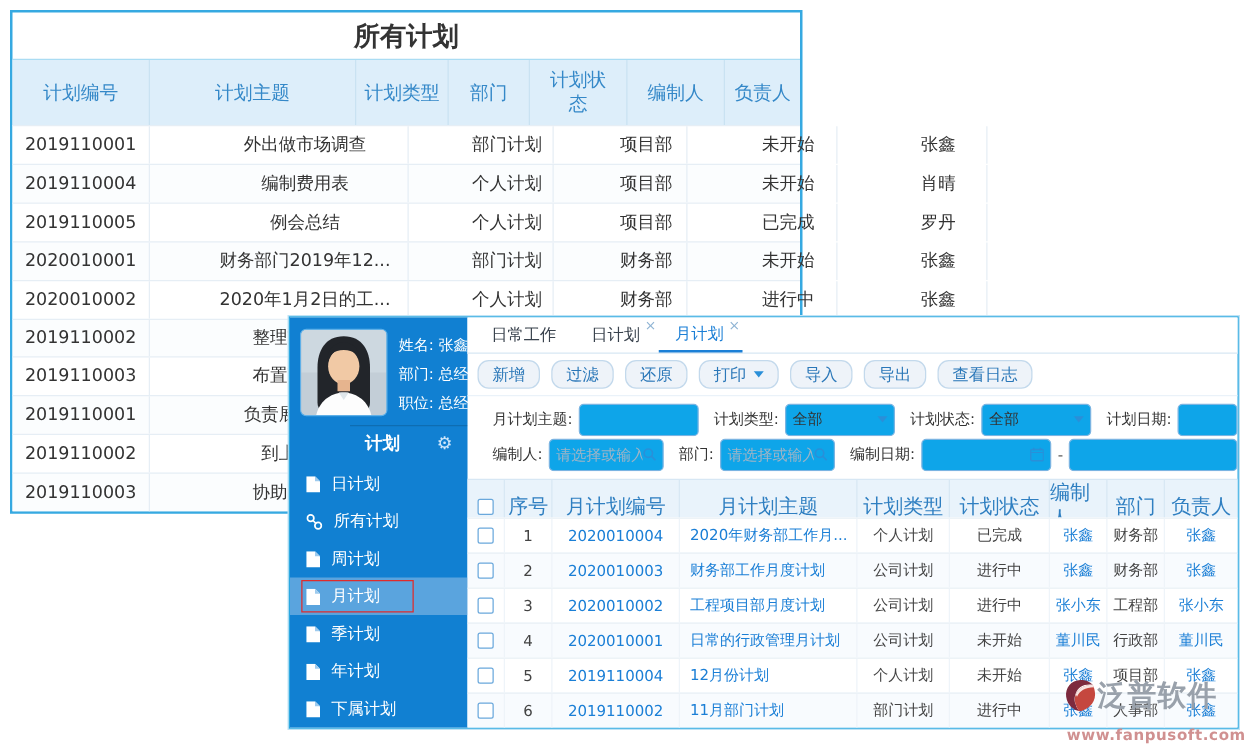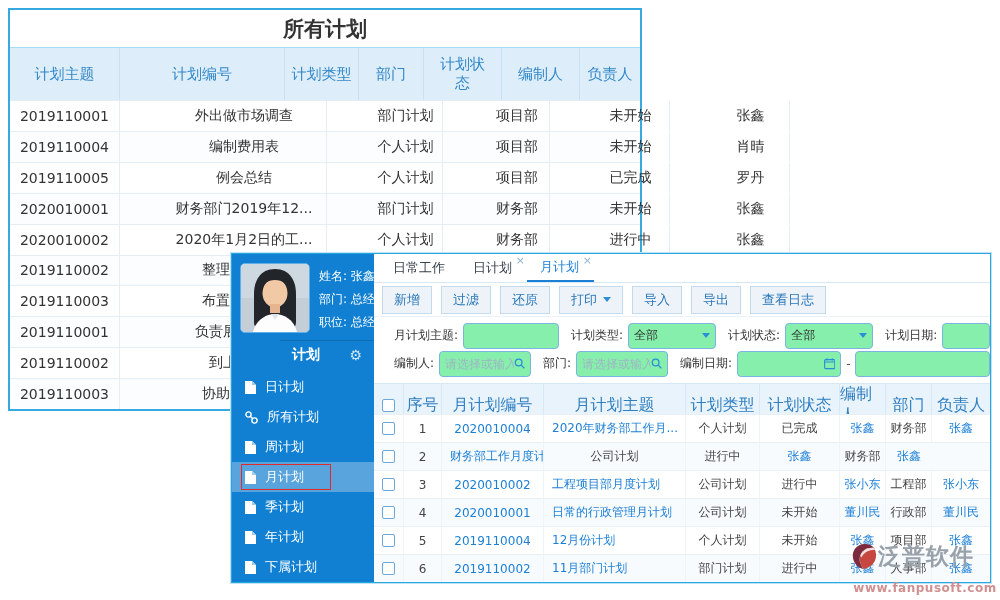--- a/index.html
+++ b/index.html
@@ -45,31 +45,31 @@
   .side-item svg { margin-right:9px; flex:none; }
 
   .main { flex:1; display:flex; flex-direction:column; min-width:0; }
   .tabbar { height:29px; display:flex; align-items:stretch; border-bottom:1px solid #d7e7f4;
     padding-left:6px; background:#fff; flex:none; }
   .tab { position:relative; display:flex; align-items:center; padding:0 15px 0 13px;
     font-size:13px; color:#39424d; cursor:pointer; }
   .tab .x { position:absolute; top:1px; right:2px; font-size:11px; color:#8fb4d4; line-height:11px; }
   .tab.active { color:#1b7fd6; border-bottom:2px solid #1b7fd6; }
   .toolbar { height:33px; display:flex; align-items:center; padding-left:8px; flex:none; }
-  .tbtn { height:28px; display:flex; align-items:center; padding:0 11px; margin-right:9px;
-    background:#eef3f9; border:1px solid #c3d9ec; border-radius:0;
+  .tbtn { height:23px; display:flex; align-items:center; padding:0 11px; margin-right:9px;
+    background:#eef3f9; border:1px solid #c3d9ec; border-radius:9px;
     font-size:13px; color:#2a77b8; cursor:pointer; white-space:nowrap; }
   .tbtn .caret { width:0; height:0; border-left:4px solid transparent; border-right:4px solid transparent;
     border-top:5px solid #2a8fd8; margin-left:6px; }
 
   .filters { flex:none; padding:4px 0 5px 0; border-top:1px solid #eaf2f9; }
   .frow { display:flex; align-items:center; height:27px; margin:1px 0 1px 8px; overflow:hidden; }
   .frow2 { margin-left:8px; }
   .flabel { font-size:12px; color:#333; margin:0 5px 0 12px; white-space:nowrap; }
-  .fbox { height:24px; border:1px solid #7ab4e2; border-radius:4px; background:#86efac;
+  .fbox { height:24px; border:1px solid #7ab4e2; border-radius:4px; background:#0ea5e9;
     display:flex; align-items:center; padding:12px 5px; }
   .fbox input { border:none; outline:none; width:100%; font-size:12px; color:#333;
     font-family:"DejaVu Sans", sans-serif; background:transparent; }
   .fbox input::placeholder { color:#9fb4c6; }
   .fselect { justify-content:space-between; cursor:pointer; }
   .fselect .val { font-size:12px; color:#333; }
   .fselect .caret { width:0; height:0; border-left:4px solid transparent; border-right:4px solid transparent;
     border-top:5px solid #2a8fd8; }
   .dash { font-size:12px; color:#555; margin:0 5px; }
 
@@ -97,24 +97,24 @@
 </style>
 </head>
 <body>
 
 <div class="stage">
 
   <div class="lwin">
     <div class="lwin-title">所有计划</div>
     <div class="lgrid lt-head" id="lt-head">
         <div class="cell">
+          <span>计划编号</span>
+        </div>
+        <div class="cell">
           <span>计划主题</span>
-        </div>
-        <div class="cell">
-          <span>计划编号</span>
         </div>
         <div class="cell">
           <span>计划类型</span>
         </div>
         <div class="cell">
           <span>部门</span>
         </div>
         <div class="cell">
           <span class="wrap3">计划状态</span>
         </div>
@@ -432,20 +432,23 @@
               <div class="cell">财务部</div>
               <div class="cell">
                 <span class="link">张鑫</span>
               </div>
             </div>
             <div class="rgrid rt-row">
               <div class="cell">
                 <div class="cb"></div>
               </div>
               <div class="cell">2</div>
+              <div class="cell">
+                <span class="link">2020010003</span>
+              </div>
               <div class="cell l">
                 <span class="link">财务部工作月度计划</span>
               </div>
               <div class="cell">公司计划</div>
               <div class="cell">进行中</div>
               <div class="cell">
                 <span class="link">张鑫</span>
               </div>
               <div class="cell">财务部</div>
               <div class="cell">

